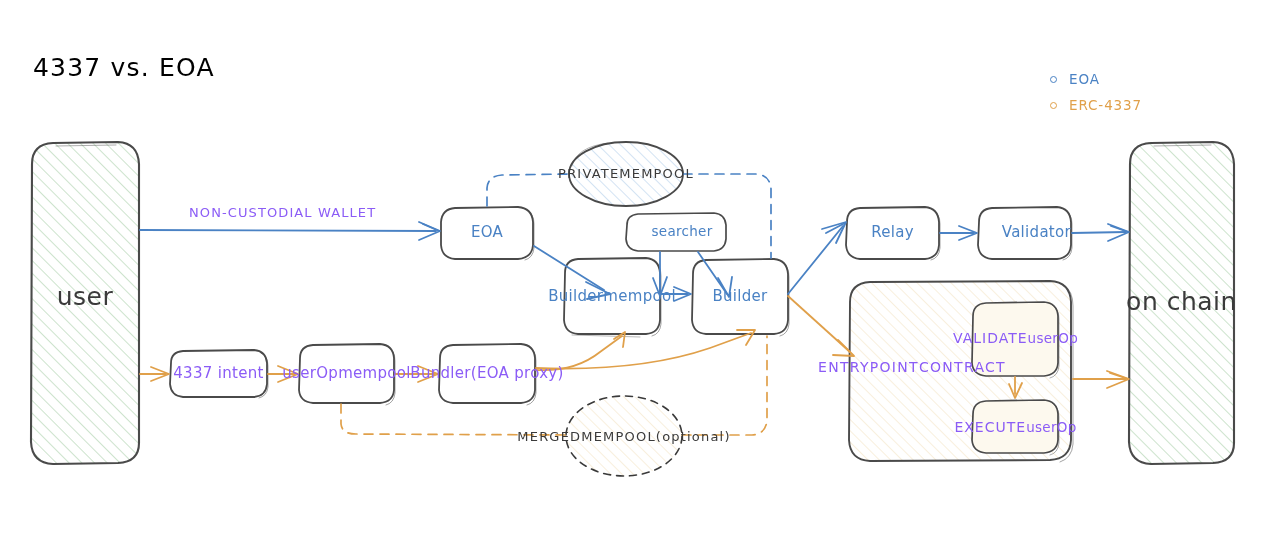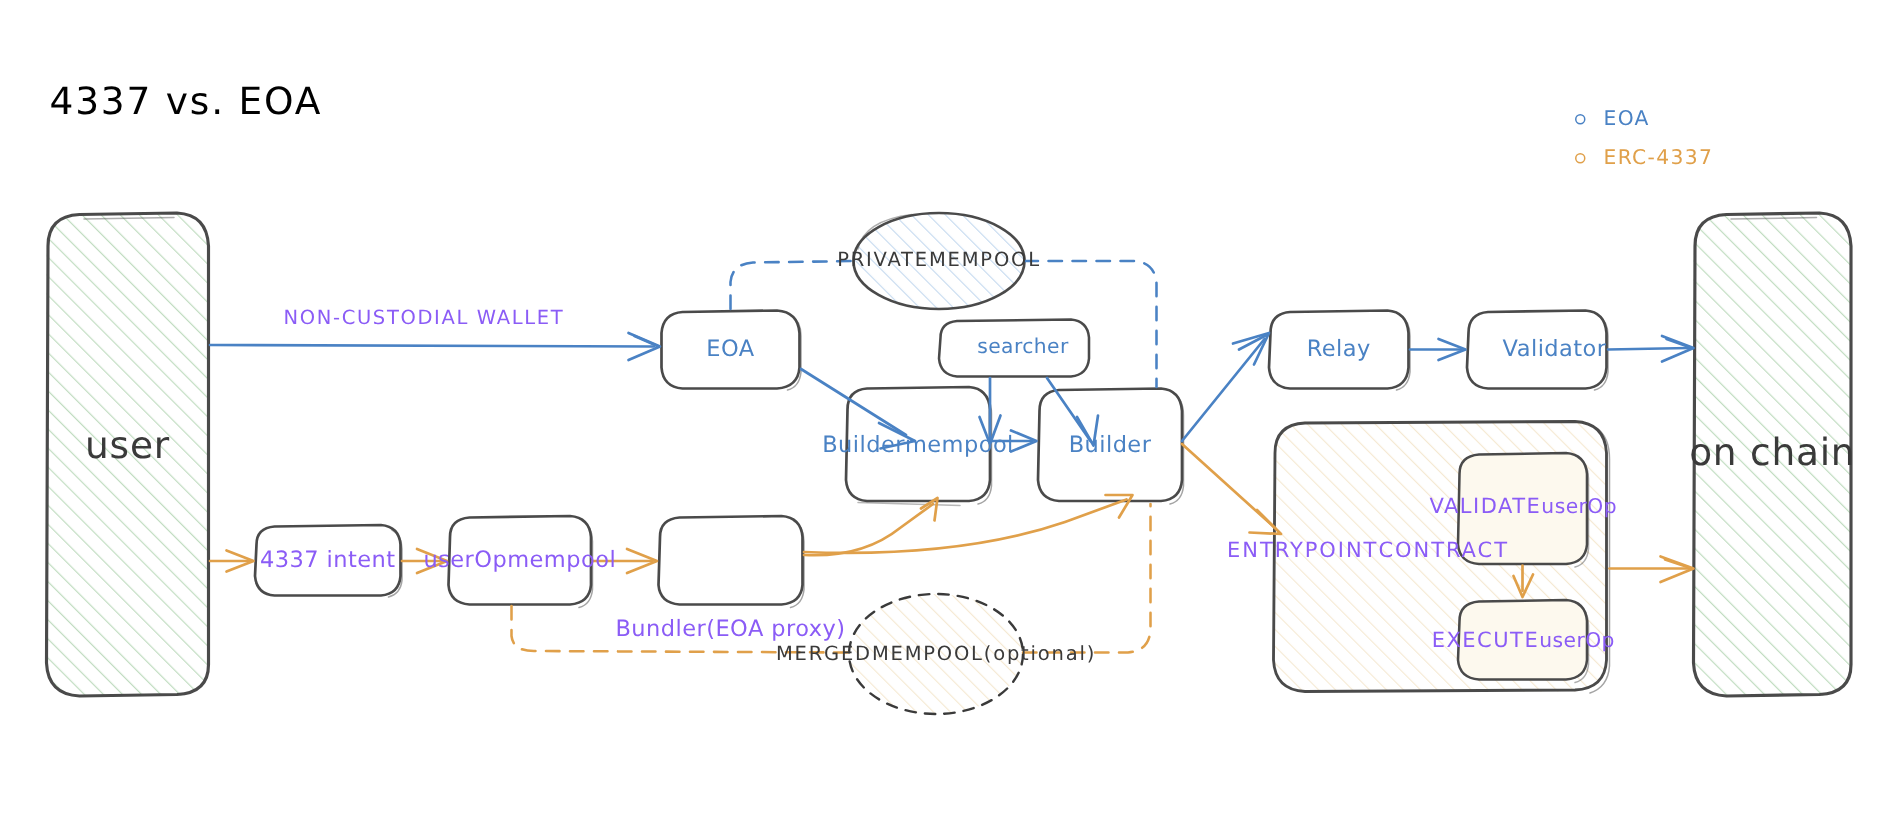--- a/index.html
+++ b/index.html
@@ -279,21 +279,21 @@
 
 <div class="node-label hand t-orange fs-box" style="left:170px;top:351px;width:97px;height:46px;">
   <span>4337 intent</span>
 </div>
 
 <div class="node-label hand t-orange fs-box" style="left:299px;top:345px;width:95px;height:58px;">
   <span>userOp</span>
   <span>mempool</span>
 </div>
 
-<div class="node-label hand t-orange fs-box" style="left:439px;top:345px;width:96px;height:58px;margin-top:46px;">
+<div class="node-label hand t-orange fs-box" style="left:439px;top:345px;width:96px;height:58px;">
   <span>Bundler</span>
   <span>(EOA proxy)</span>
 </div>
 
 <div class="node-label hand t-dark fs-capsm" style="left:566px;top:406px;width:116px;height:62px;">
   <span>MERGED</span>
   <span>MEMPOOL</span>
   <span>(optional)</span>
 </div>
 

